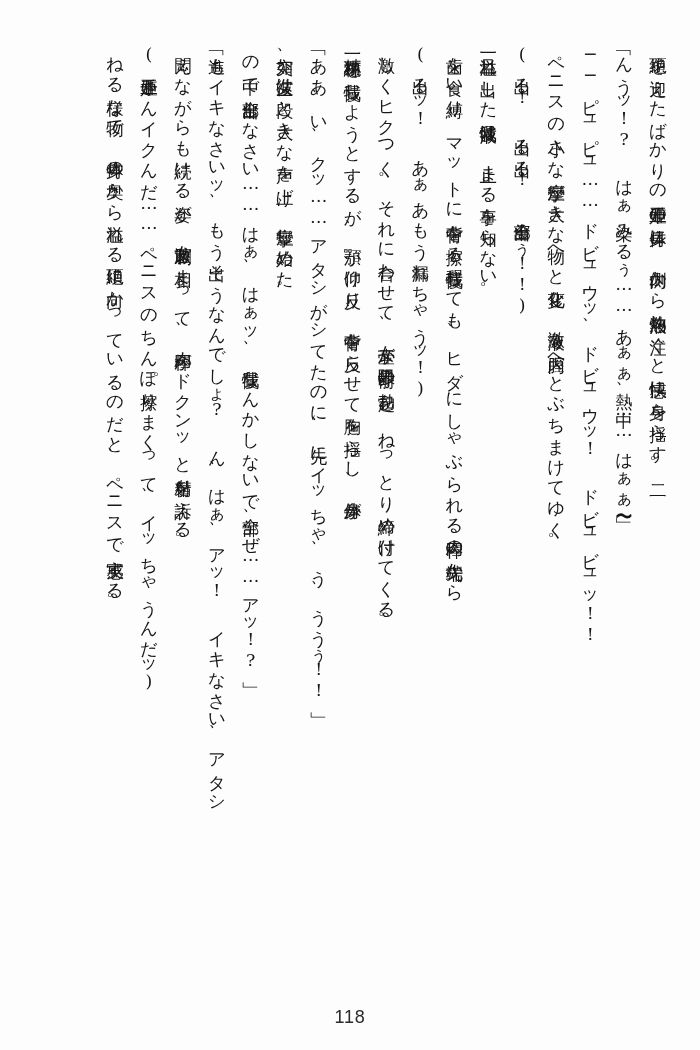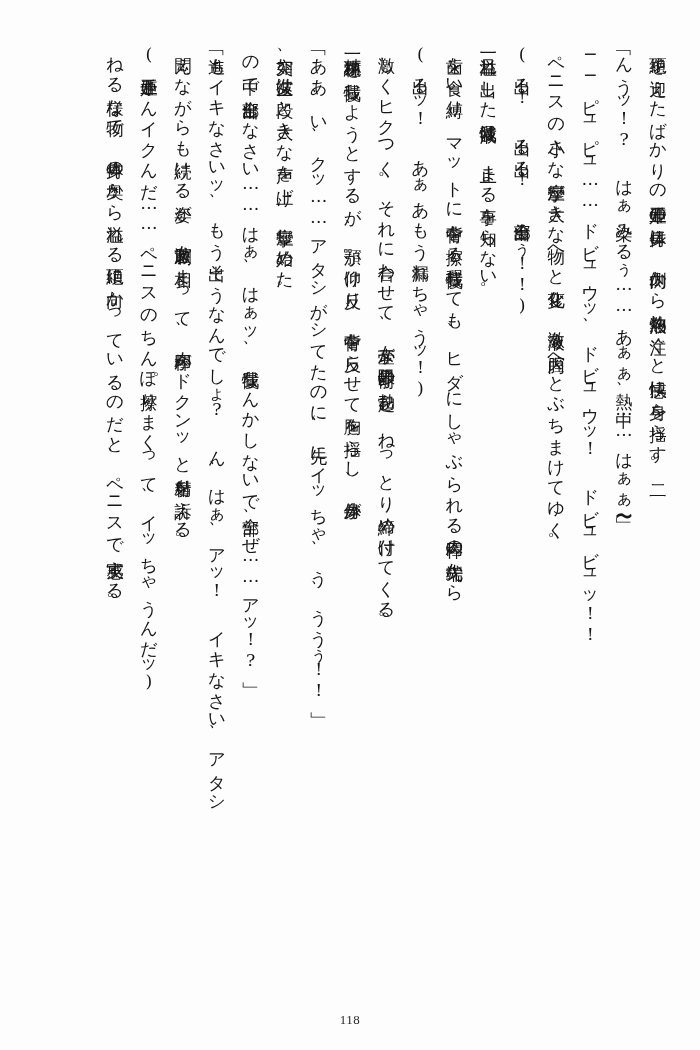--- a/index.html
+++ b/index.html
@@ -39,22 +39,22 @@
     white-space: pre-wrap;
     color: #171717;
     font-family: "DejaVu Serif", "Liberation Serif", serif;
   }
   #page-number {
     position: absolute;
     left: 0;
     right: 0;
     bottom: 22px;
     text-align: center;
-    font-size: 13px;
-    font-family: Liberation Serif, serif;
+    font-size: 18px;
+    font-family: Liberation Sans, sans-serif;
     color: #2a2a2a;
     letter-spacing: 0.04em;
   }
 </style>
 </head>
 <body>
 
 <div id="page">
   <div id="text-block">絶頂を迎えたばかりの千亜姫の身体に、内側から灼熱液を注ぐと快感に身を揺らす。二
 「んうッ!?　はぁ染みるぅ……あぁぁ熱、中……はぁぁ〜〜」

